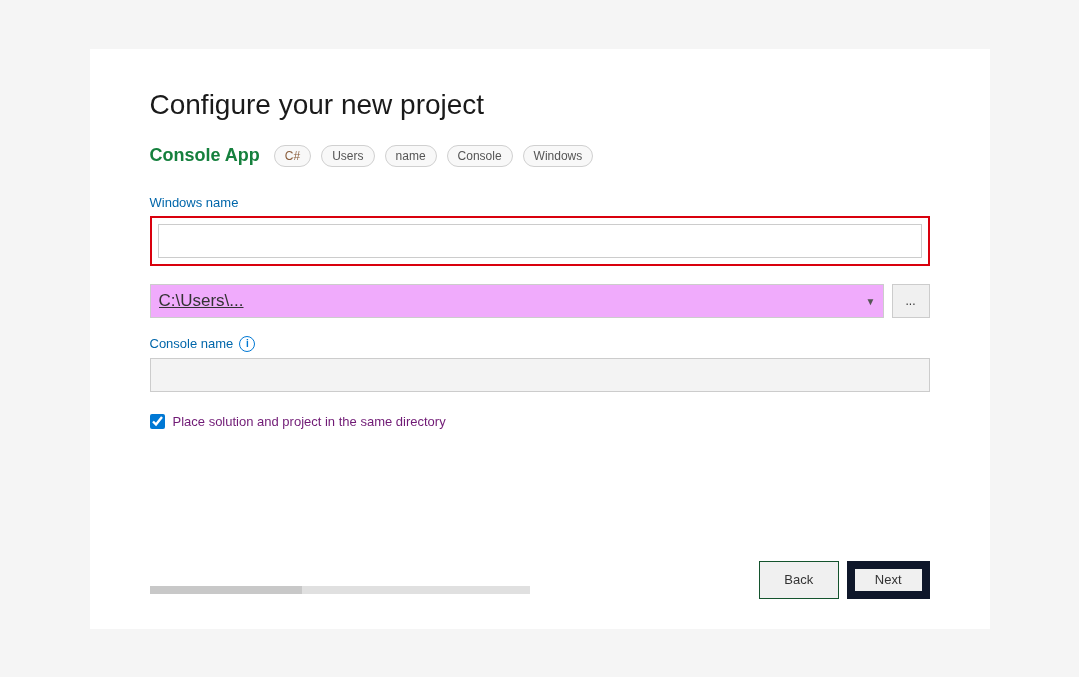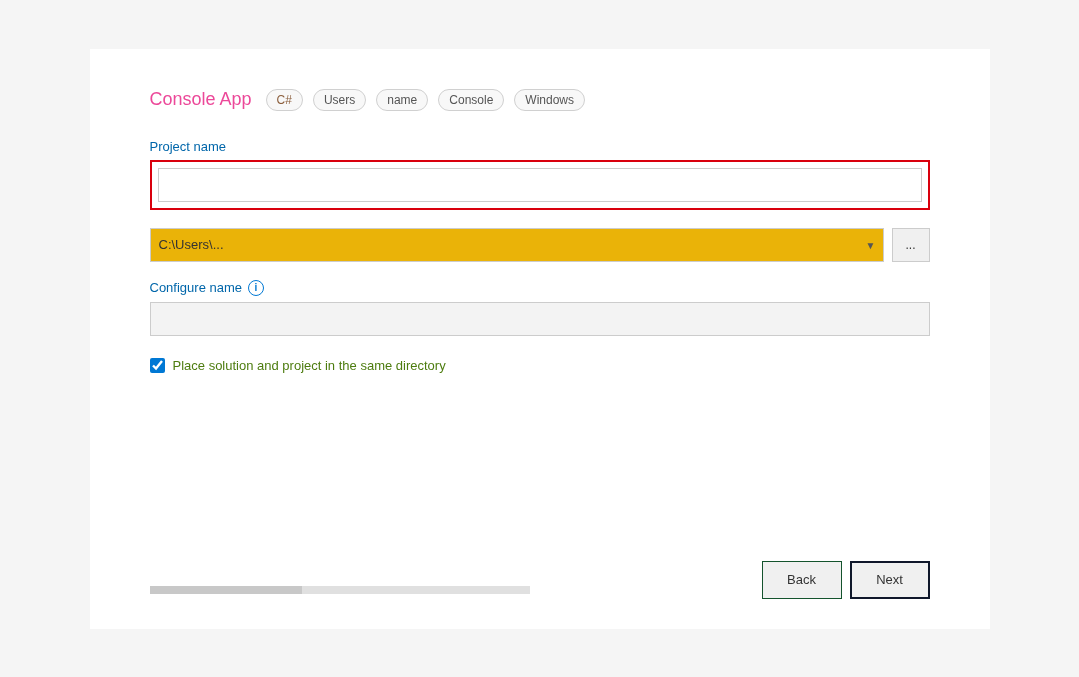--- a/index.html
+++ b/index.html
@@ -38,22 +38,22 @@
 
     .app-type-row {
       display: flex;
       align-items: center;
       gap: 10px;
       margin-bottom: 28px;
     }
 
     .app-type-label {
       font-size: 18px;
-      font-weight: 400;
-      color: #ec4899;
+      font-weight: 700;
+      color: #15803d;
       margin-right: 4px;
     }
 
     .tag {
       display: inline-flex;
       align-items: center;
       padding: 3px 10px;
       border: 1px solid #d0d0d0;
       border-radius: 12px;
       font-size: 12px;
@@ -135,27 +135,28 @@
     .location-select-wrapper {
       flex: 1;
       position: relative;
     }
 
     .location-select {
       width: 100%;
       height: 34px;
       border: 1px solid #ccc;
       padding: 4px 30px 4px 8px;
-      font-size: 13px;
+      font-size: 17px;
       color: #333;
-      background: #eab308;
+      background: #f0abfc;
       appearance: none;
       -webkit-appearance: none;
       cursor: pointer;
       outline: none;
+      text-decoration: underline;
     }
 
     .select-arrow {
       position: absolute;
       right: 8px;
       top: 50%;
       transform: translateY(-50%);
       pointer-events: none;
       color: #555;
       font-size: 10px;
@@ -183,21 +184,21 @@
 
     .checkbox-input {
       width: 15px;
       height: 15px;
       cursor: pointer;
       accent-color: #0078d4;
     }
 
     .checkbox-label {
       font-size: 13px;
-      color: #4d7c0f;
+      color: #701a75;
       cursor: pointer;
     }
 
     .progress-bar-area {
       margin-top: 20px;
       height: 8px;
       background: #e0e0e0;
       width: 380px;
       border-radius: 0;
     }
@@ -226,61 +227,62 @@
       height: 38px;
       border: 1px solid #14532d;
       background: #f0f0f0;
       font-size: 13px;
       color: #333;
       cursor: pointer;
       padding: 0 20px;
     }
 
     .nav-button.next {
-      border: 2px solid #0f172a;
+      border: 8px solid #0f172a;
     }
   </style>
 </head>
 <body>
 
 <div class="dialog-container">
+  <h1 class="page-title">Configure your new project</h1>
 
   <div class="app-type-row">
     <span class="app-type-label">Console App</span>
     <span class="tag csharp">C#</span>
     <span class="tag">Users</span>
     <span class="tag">name</span>
     <span class="tag">Console</span>
     <span class="tag">Windows</span>
   </div>
 
   <div class="form-section">
 
     <div class="field-group">
-      <label class="field-label">Project name</label>
+      <label class="field-label">Windows name</label>
       <div class="project-name-wrapper">
         <input type="text" class="text-input" value="" style="">
       </div>
     </div>
 
     <div class="field-group">
       <div class="location-row">
         <div class="location-select-wrapper">
           <select class="location-select">
             <option>C:\Users\...</option>
           </select>
           <span class="select-arrow">▼</span>
         </div>
         <button class="browse-button">...</button>
       </div>
     </div>
 
     <div class="field-group">
       <div class="field-label solution-label">
-        <span>Configure name</span>
+        <span>Console name</span>
         <span class="info-icon">i</span>
       </div>
       <input type="text" class="text-input readonly" readonly="" style="">
     </div>
 
     <div class="checkbox-row">
       <input type="checkbox" class="checkbox-input" id="same-dir-check" checked="" style="">
       <label for="same-dir-check" class="checkbox-label">Place solution and project in the same directory</label>
     </div>
 

